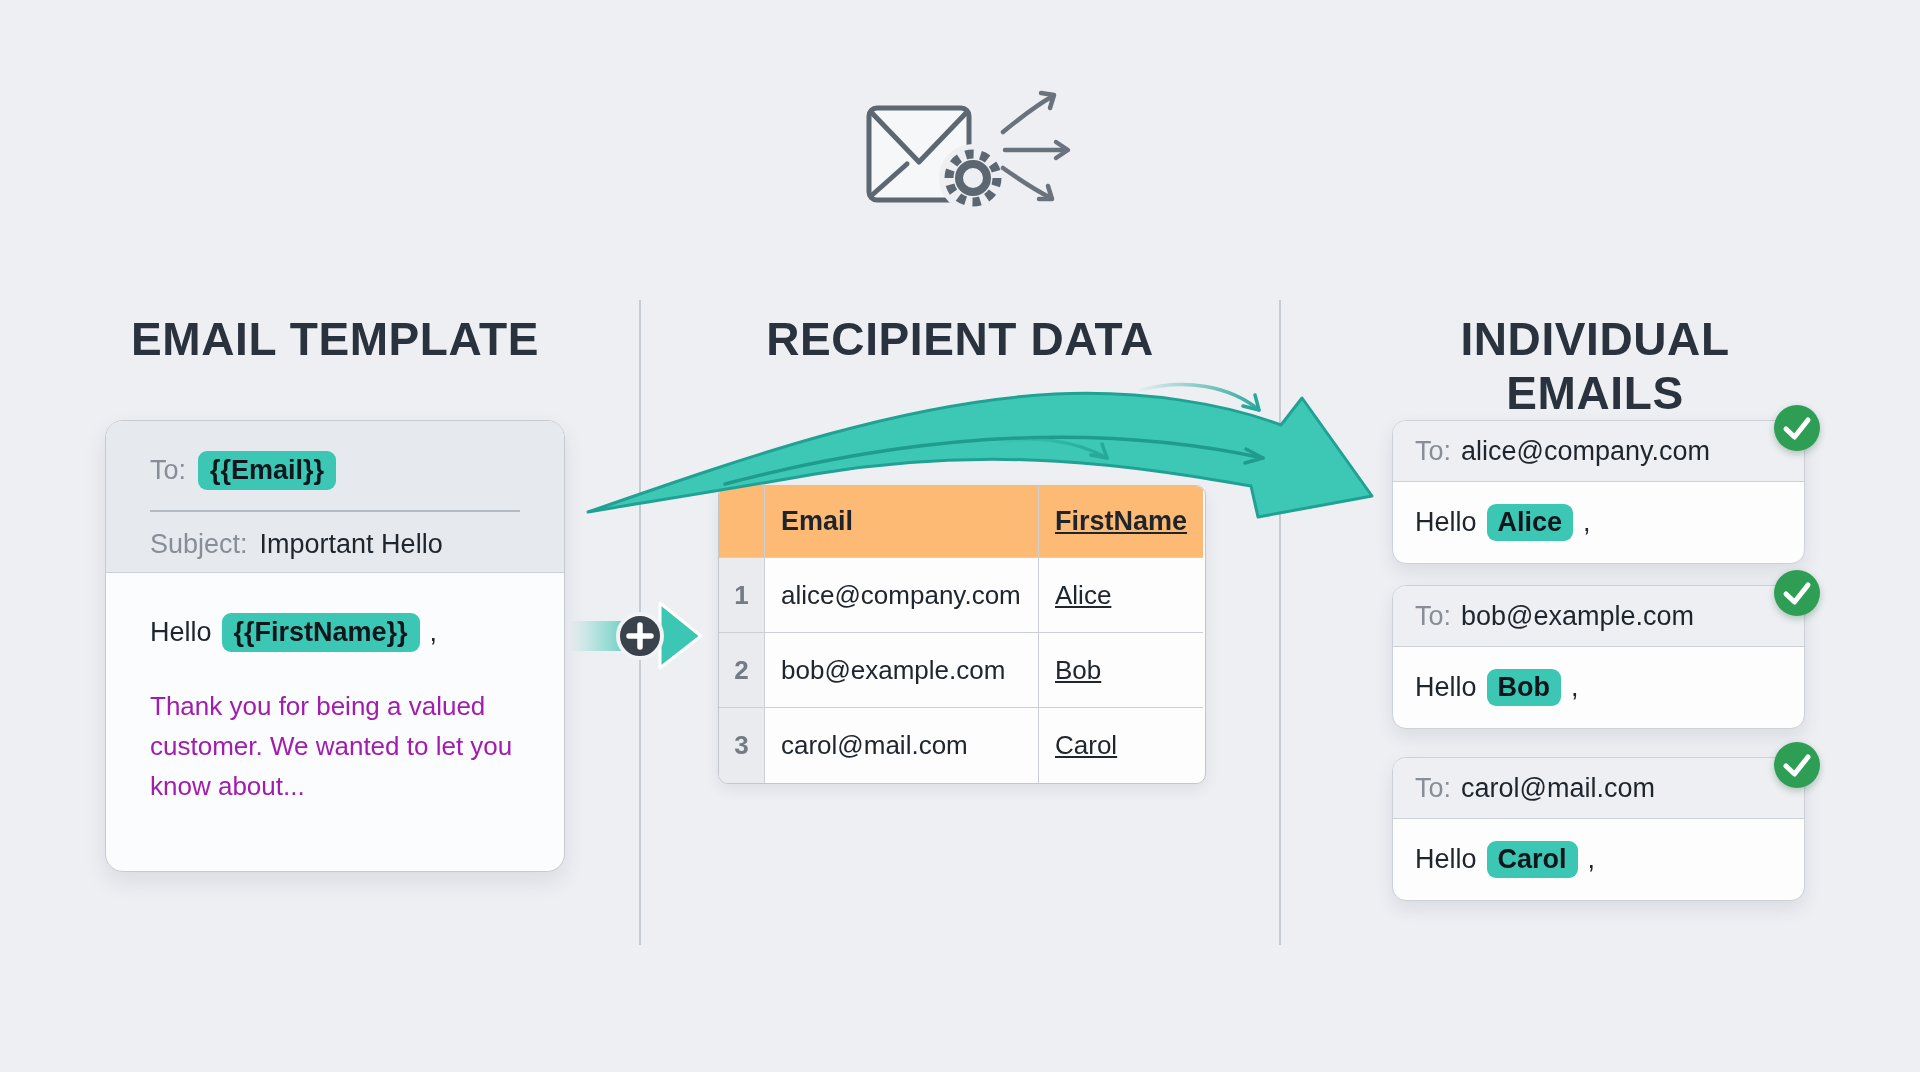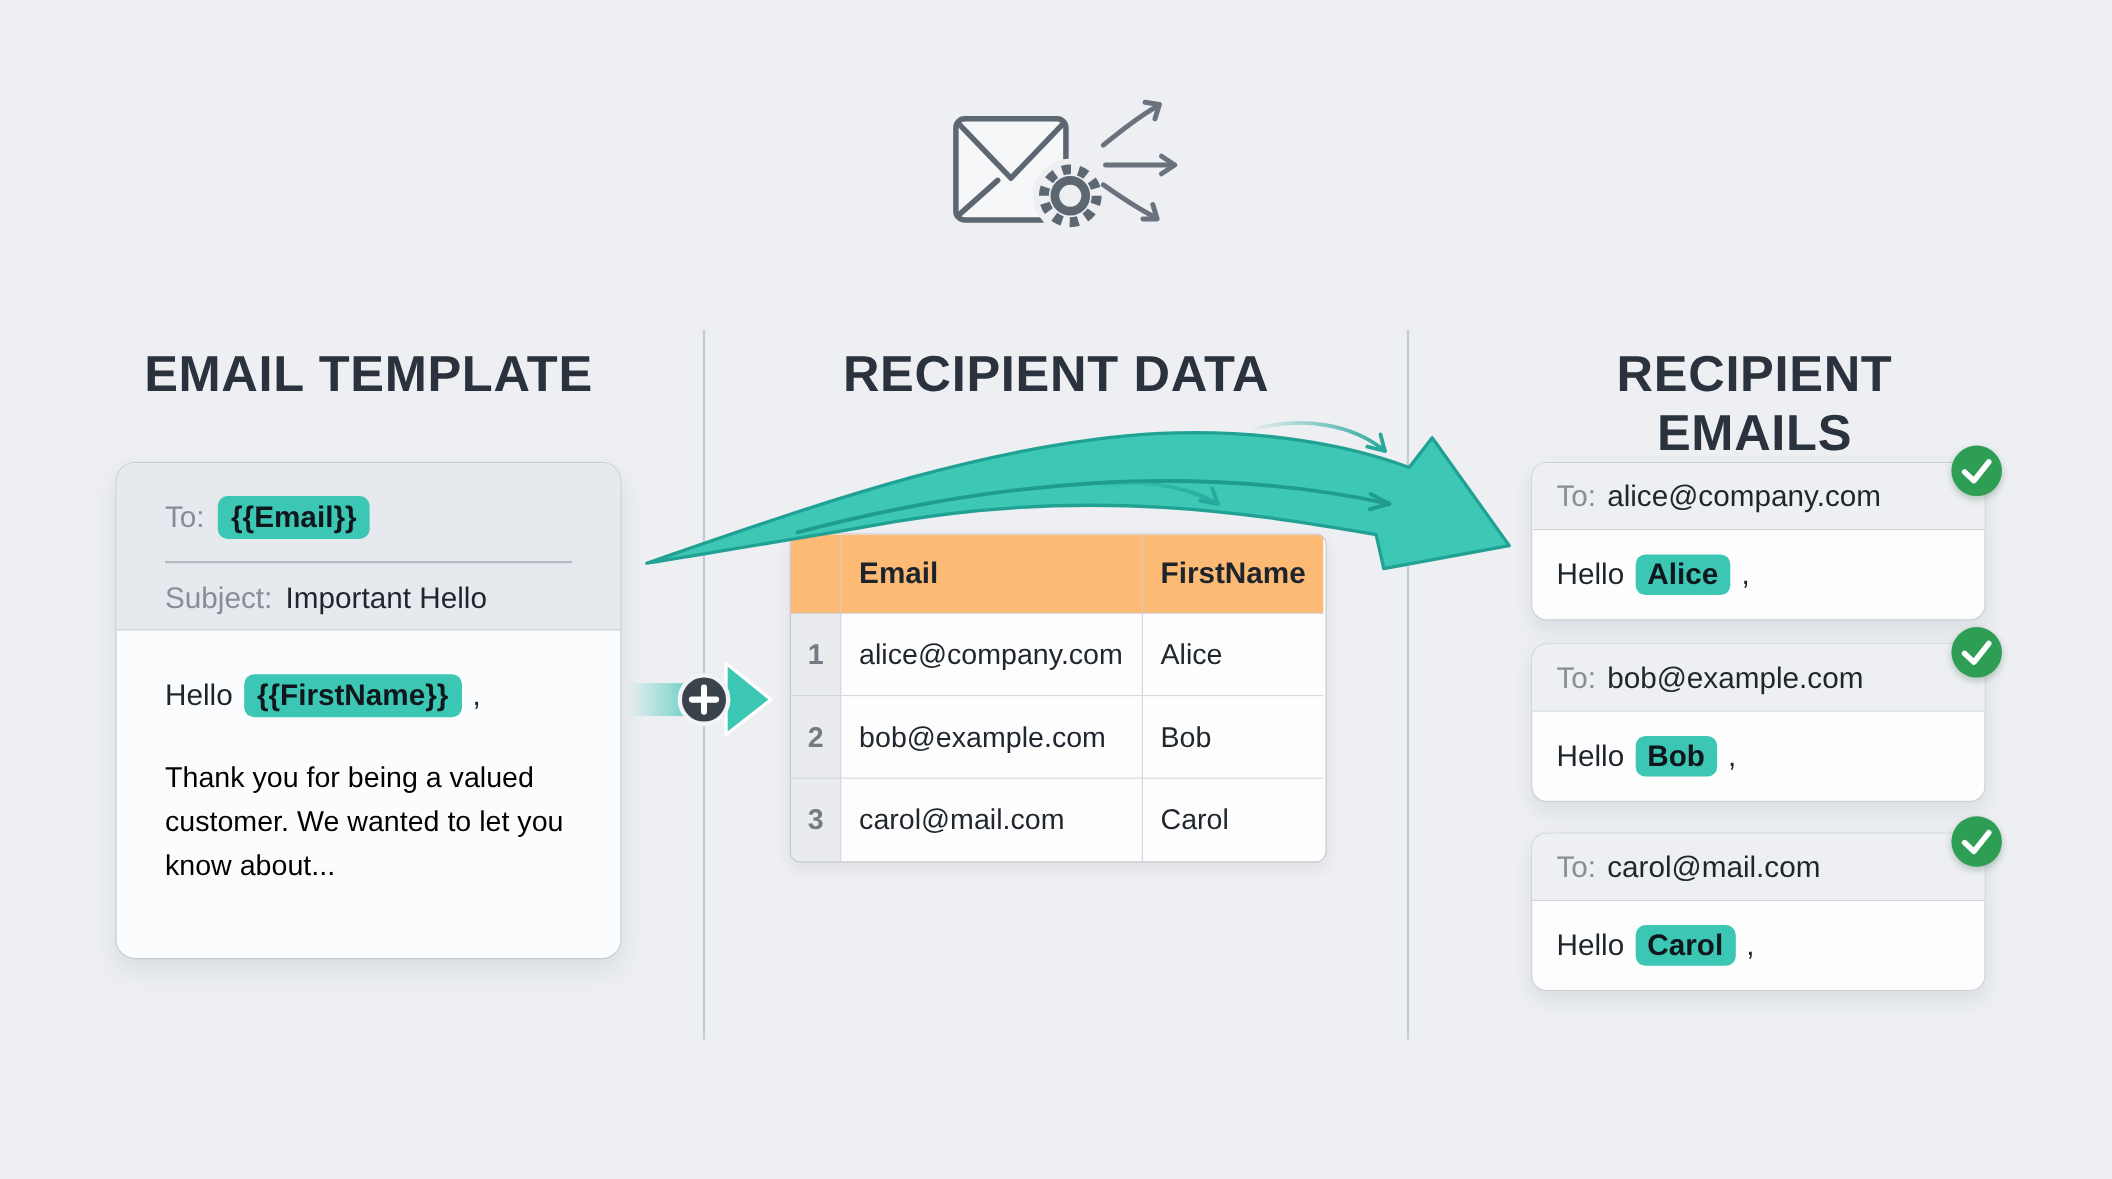--- a/index.html
+++ b/index.html
@@ -33,31 +33,31 @@
   .t-hr{border:none;border-top:2px solid #b5bbc2;margin:20px 0 0 0;}
   .t-row.subject{margin-top:17px;}
   .label{color:#878e97;}
   .dark{color:#1e252d;}
   .chip{
     background:#3cc6b4;color:#10161b;font-weight:bold;font-size:27px;
     padding:4px 12px;border-radius:9px;white-space:nowrap;
   }
   .tcard-body{padding:40px 44px 0 44px;box-sizing:border-box;}
   .greeting{display:flex;align-items:center;gap:10px;font-size:27px;}
-  .para{margin-top:34px;font-size:26px;line-height:40px;color:#000000;width:385px;}
+  .para{margin-top:34px;font-size:26px;line-height:40px;color:#a21caf;width:385px;}
 
   
   .rtable{
     position:absolute;left:718px;top:485px;width:486px;
     display:grid;grid-template-columns:46px 274px 164px;
     border:1px solid #c2c7cd;border-radius:10px;overflow:hidden;
     box-shadow:0 6px 14px rgba(45,55,70,.08);background:#fdfdfe;
   }
   .cell{display:flex;align-items:center;border-right:1px solid #ccd0d5;border-bottom:1px solid #ccd0d5;box-sizing:border-box;}
-  .cell.last-col{border-right:none;}
+  .cell.last-col{border-right:none;text-decoration:underline;}
   .cell.last-row{border-bottom:none;}
   .row-h{height:72px;} .row-d{height:75px;}
   .hcell{background:#fdba74;font-weight:bold;font-size:27px;color:#1d242c;padding-left:16px;}
   .ncell{background:#e9ebee;color:#747b84;font-weight:bold;font-size:26px;justify-content:center;}
   .dcell{background:#fdfdfe;color:#20262e;font-size:26px;padding-left:16px;}
 
   
   .ecard{
     position:absolute;left:1392px;width:411px;height:142px;
     background:#fdfdfe;border:1px solid #ccd1d7;border-radius:14px;
@@ -102,21 +102,21 @@
       <path d="M186 13 L199 15 L195 28"></path>
       <path d="M150 70 L212 70"></path>
       <path d="M201 62 L213 70 L201 78"></path>
       <path d="M148 88 C165 100 180 110 196 118"></path>
       <path d="M184 119 L197 119 L193 106"></path>
     </g>
   </svg>
 
   <div class="col-title title-template">EMAIL TEMPLATE</div>
   <div class="col-title title-data">RECIPIENT DATA</div>
-  <div class="col-title title-emails">RECIPIENT EMAILS</div>
+  <div class="col-title title-emails">INDIVIDUAL EMAILS</div>
 
   <div class="vdivider vd1"></div>
   <div class="vdivider vd2"></div>
 
   <div class="tcard">
     <div class="tcard-header">
       <div class="t-row to">
         <span class="label">To:</span>
         <span class="chip">{{Email}}</span>
       </div>

